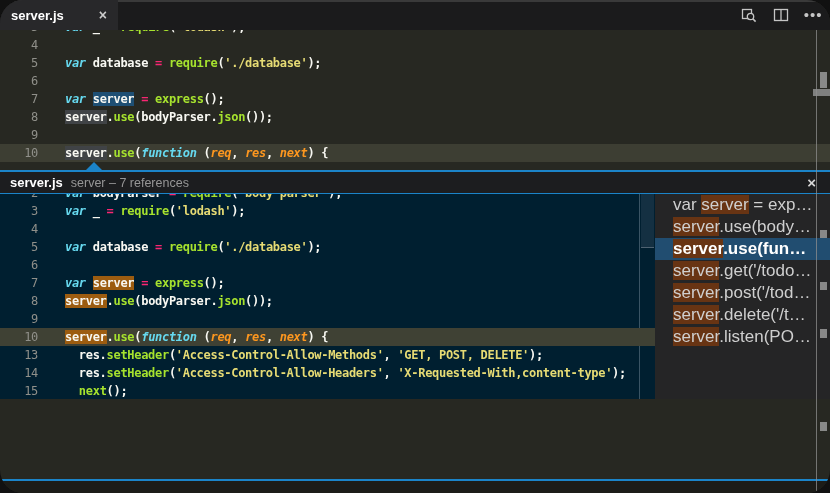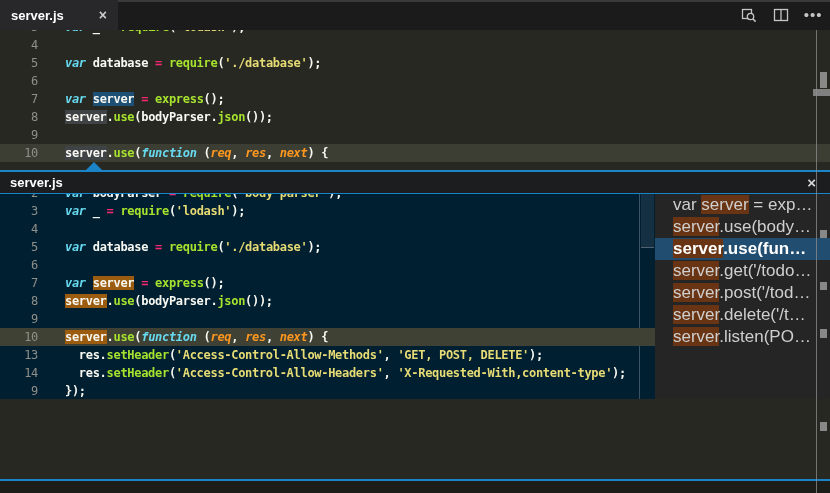--- a/index.html
+++ b/index.html
@@ -1,17 +1,17 @@
 <!DOCTYPE html>
 <html><head>
 <meta charset="utf-8">
 <style>
   html,body{margin:0;padding:0;background:#111;}
   .window{position:relative;width:830px;height:493px;overflow:hidden;background:#272822;
-          font-family:"Liberation Sans",sans-serif;-webkit-font-smoothing:antialiased;}
+          font-family:"Liberation Sans",sans-serif;border-radius:23px;-webkit-font-smoothing:antialiased;}
   
   .tabbar{position:absolute;top:0;left:0;right:0;height:30px;background:#1b1b1c;
           box-shadow:inset 0 2px 0 #3a3a3a;display:flex;align-items:stretch;}
   .tab{width:118px;background:#28282a;display:flex;align-items:center;justify-content:space-between;
        padding:0 11px;box-sizing:border-box;}
   .tab-label{color:#ffffff;font-size:13px;font-weight:bold;}
   .tab-close{color:#cccccc;font-size:14px;font-weight:bold;cursor:pointer;line-height:14px;}
   .tab-actions{position:absolute;right:8px;top:0;height:30px;display:flex;align-items:center;gap:14px;}
   .tab-actions .act{width:18px;height:18px;display:flex;align-items:center;justify-content:center;color:#c5c5c5;}
   .dots{font-size:15px;letter-spacing:1px;color:#c5c5c5;line-height:10px;}
@@ -110,39 +110,41 @@
         <div class="row"><span class="ln">9</span></div>
         <div class="row cur"><span class="ln">10</span><span class="t-id m-grey">server</span><span class="t-pl">.</span><span class="t-fn">use</span><span class="t-pl">(</span><span class="t-kw">function</span><span class="t-pl"> (</span><span class="t-param">req</span><span class="t-pl">, </span><span class="t-param">res</span><span class="t-pl">, </span><span class="t-param">next</span><span class="t-pl">) {</span></div>
       </div>
   </div>
 
   <div class="peek">
     <div class="peek-arrow"></div>
     <div class="peek-border-top"></div>
     <div class="peek-header">
       <span class="peek-file">server.js</span>
+      <span class="peek-meta">server – 7 references</span>
       <span class="peek-close">×</span>
     </div>
     <div class="peek-hborder"></div>
     <div class="peek-body">
       <div class="peek-editor" id="peek-editor">
         <div class="peek-ruler"></div>
         <div class="peek-scroll"></div>
         <div class="inner">
             <div class="row"><span class="ln">2</span><span class="t-kw">var</span><span class="t-pl"> bodyParser </span><span class="t-op">=</span><span class="t-pl"> </span><span class="t-fn">require</span><span class="t-pl">(</span><span class="t-str">'body-parser'</span><span class="t-pl">);</span></div>
             <div class="row"><span class="ln">3</span><span class="t-kw">var</span><span class="t-pl"> _ </span><span class="t-op">=</span><span class="t-pl"> </span><span class="t-fn">require</span><span class="t-pl">(</span><span class="t-str">'lodash'</span><span class="t-pl">);</span></div>
             <div class="row"><span class="ln">4</span></div>
             <div class="row"><span class="ln">5</span><span class="t-kw">var</span><span class="t-pl"> database </span><span class="t-op">=</span><span class="t-pl"> </span><span class="t-fn">require</span><span class="t-pl">(</span><span class="t-str">'./database'</span><span class="t-pl">);</span></div>
             <div class="row"><span class="ln">6</span></div>
             <div class="row"><span class="ln">7</span><span class="t-kw">var</span><span class="t-pl"> </span><span class="t-id m-orange">server</span><span class="t-pl"> </span><span class="t-op">=</span><span class="t-pl"> </span><span class="t-fn">express</span><span class="t-pl">();</span></div>
             <div class="row"><span class="ln">8</span><span class="t-id m-orange">server</span><span class="t-pl">.</span><span class="t-fn">use</span><span class="t-pl">(bodyParser.</span><span class="t-fn">json</span><span class="t-pl">());</span></div>
             <div class="row"><span class="ln">9</span></div>
             <div class="row cur"><span class="ln">10</span><span class="t-id m-orange">server</span><span class="t-pl">.</span><span class="t-fn">use</span><span class="t-pl">(</span><span class="t-kw">function</span><span class="t-pl"> (</span><span class="t-param">req</span><span class="t-pl">, </span><span class="t-param">res</span><span class="t-pl">, </span><span class="t-param">next</span><span class="t-pl">) {</span></div>
             <div class="row"><span class="ln">13</span><span class="t-pl">  res.</span><span class="t-fn">setHeader</span><span class="t-pl">(</span><span class="t-str">'Access-Control-Allow-Methods'</span><span class="t-pl">, </span><span class="t-str">'GET, POST, DELETE'</span><span class="t-pl">);</span></div>
             <div class="row"><span class="ln">14</span><span class="t-pl">  res.</span><span class="t-fn">setHeader</span><span class="t-pl">(</span><span class="t-str">'Access-Control-Allow-Headers'</span><span class="t-pl">, </span><span class="t-str">'X-Requested-With,content-type'</span><span class="t-pl">);</span></div>
+            <div class="row"><span class="ln">15</span><span class="t-pl">  </span><span class="t-fn">next</span><span class="t-pl">();</span></div>
             <div class="row"><span class="ln">9</span><span class="t-pl">});</span></div>
             <div class="row"><span class="ln">17</span></div>
             <div class="row"><span class="ln">18</span><span class="t-cmt">// Routes</span></div>
           </div>
       </div>
       <div class="peek-refs" id="peek-refs">
           <div class="ref"><span>var </span><span class="chip">server</span><span> = express();</span></div>
           <div class="ref"><span></span><span class="chip">server</span><span>.use(bodyParser.json());</span></div>
           <div class="ref sel"><span></span><span class="chip">server</span><span>.use(function (req, res, next) {</span></div>
           <div class="ref"><span></span><span class="chip">server</span><span>.get('/todos', function (req, res) {</span></div>

